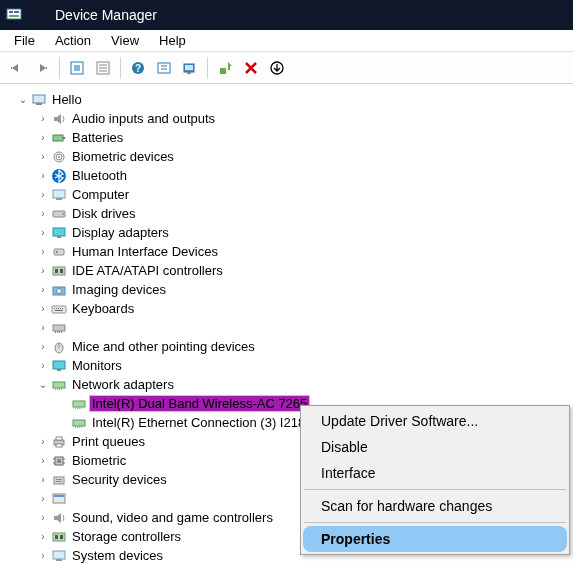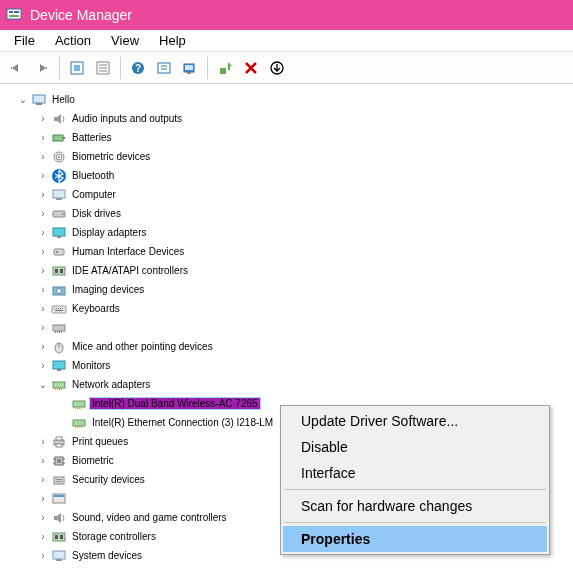--- a/index.html
+++ b/index.html
@@ -7,27 +7,28 @@
     margin: 0;
     font-family: "Segoe UI", Tahoma, sans-serif;
     font-size: 13px;
     background: #fff;
     width: 573px;
     height: 584px;
     overflow: hidden;
     color: #000;
   }
   .titlebar {
-    background: #ec4899;
+    background: #0f172a;
     color: #fff;
     height: 30px;
     display: flex;
     align-items: center;
     padding: 0 6px;
     font-size: 14px;
+    gap: 25px;
   }
   .titlebar-icon {
     width: 16px; height: 16px;
     margin-right: 8px;
     display: inline-flex;
     align-items: center;
     justify-content: center;
   }
   .menubar {
     display: flex;
@@ -90,48 +91,49 @@
   .tree-row .icon {
     width: 18px; height: 16px;
     display: inline-flex;
     align-items: center;
     justify-content: center;
     flex-shrink: 0;
     margin-right: 2px;
   }
   .tree-row .label {
     padding: 0 2px;
-    font-size: 10px;
+    font-size: 13px;
   }
   .tree-row.selected .label {
     background: #a21caf;
     outline: 1px solid #99d1ff;
   }
   .indent-1 { padding-left: 10px; }
   .indent-2 { padding-left: 30px; }
   .indent-3 { padding-left: 50px; }
   .context-menu {
     position: absolute;
-    left: 280px;
+    left: 300px;
     top: 405px;
     width: 270px;
     background: #f0f0f0;
     border: 1px solid #a0a0a0;
     box-shadow: 2px 2px 4px rgba(0,0,0,.25);
     padding: 2px;
     font-size: 14px;
     z-index: 100;
   }
   .ctx-item {
     padding: 5px 18px;
     cursor: default;
   }
   .ctx-item.hovered {
     background: #90c8f6;
     font-weight: 600;
+    border-radius: 8px;
   }
   .ctx-sep {
     height: 1px;
     background: #c0c0c0;
     margin: 3px 1px;
   }
   svg { display: block; }
 </style>
 </head>
 <body>

